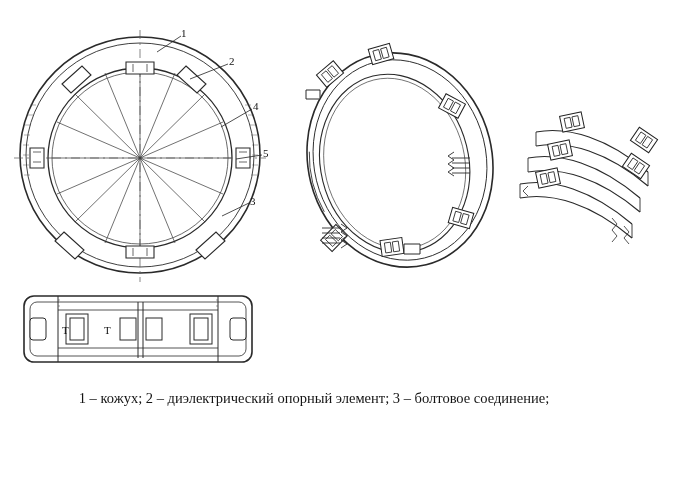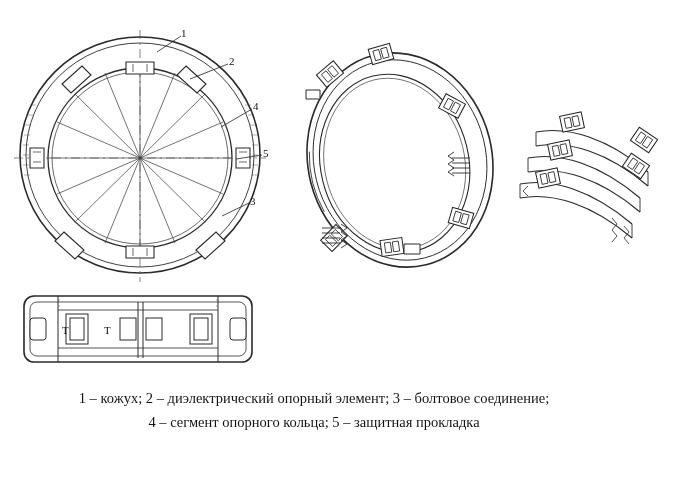--- a/index.html
+++ b/index.html
@@ -254,14 +254,13 @@
 </svg>
 
 <div class="label" style="left:181px; top:27px;">1</div>
 <div class="label" style="left:229px; top:55px;">2</div>
 <div class="label" style="left:250px; top:195px;">3</div>
 <div class="label" style="left:253px; top:100px;">4</div>
 <div class="label" style="left:263px; top:147px;">5</div>
 
 <div class="caption">
   <div>1 – кожух; 2 – диэлектрический опорный элемент; 3 – болтовое соединение;</div>
-  <div>4 – сегмент опорного кольца; 5 – защитная прокладка</div>
 </div>
 
 </body></html>

